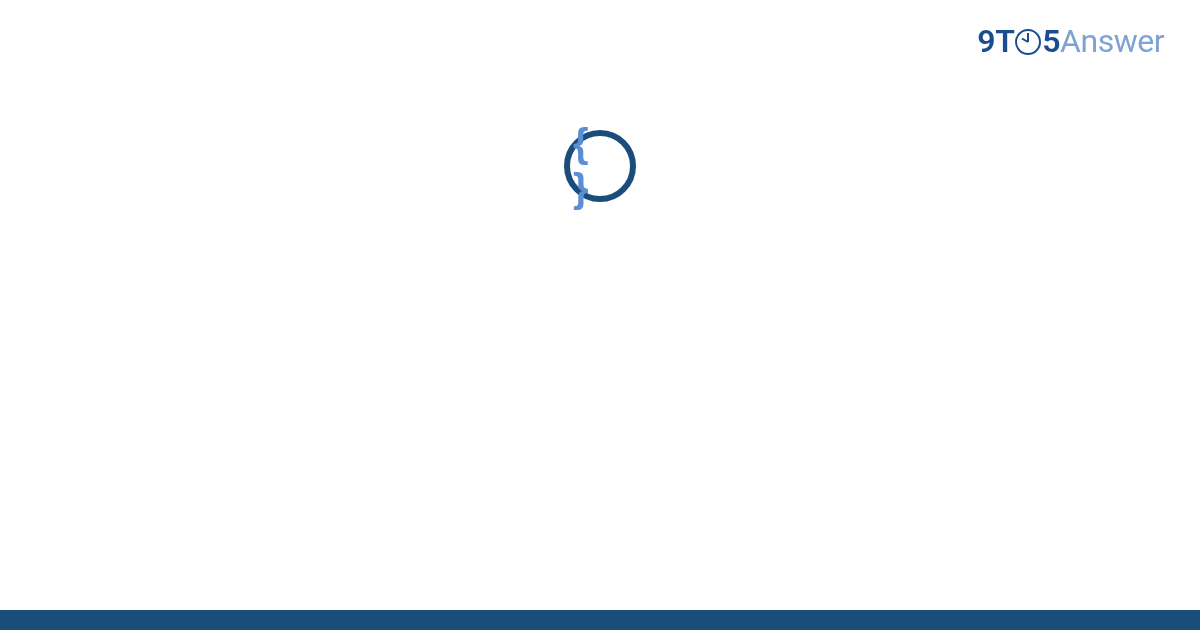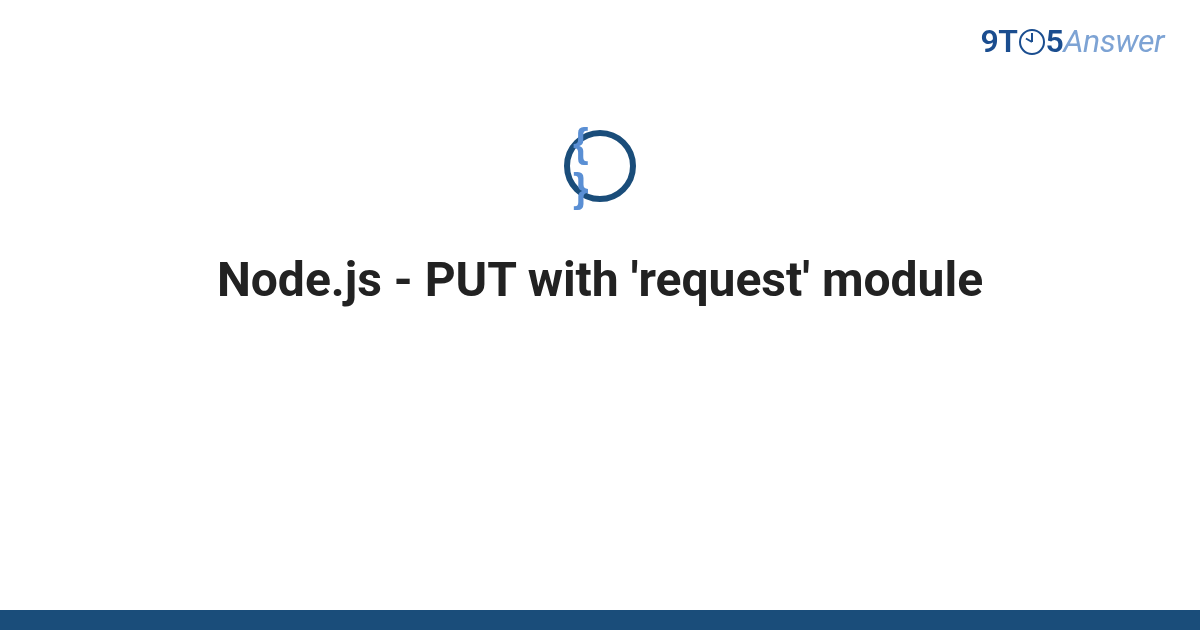--- a/index.html
+++ b/index.html
@@ -61,21 +61,20 @@
       top: 50%;
       transform-origin: top center;
       transform: translate(-50%, 0) rotate(120deg);
     }
     .logo .five {
       font-weight: 600;
     }
     .logo .answer {
       color: #7da3d4;
       font-weight: 400;
-      font-style: italic;
     }
     .center-content {
       position: absolute;
       top: 130px;
       left: 0;
       right: 0;
       display: flex;
       flex-direction: column;
       align-items: center;
     }
@@ -119,16 +118,15 @@
 <body>
 
 <div class="logo">
   <span class="nine">9</span><span class="t">T</span><span class="clock"></span><span class="five">5</span><span class="answer">Answer</span>
 </div>
 
 <div class="center-content">
   <div class="code-icon">
     <span class="braces">{ }</span>
   </div>
-  <h1 class="title">Node.js - PUT with 'request' module</h1>
 </div>
 
 <div class="bottom-bar"></div>
 
 </body></html>

